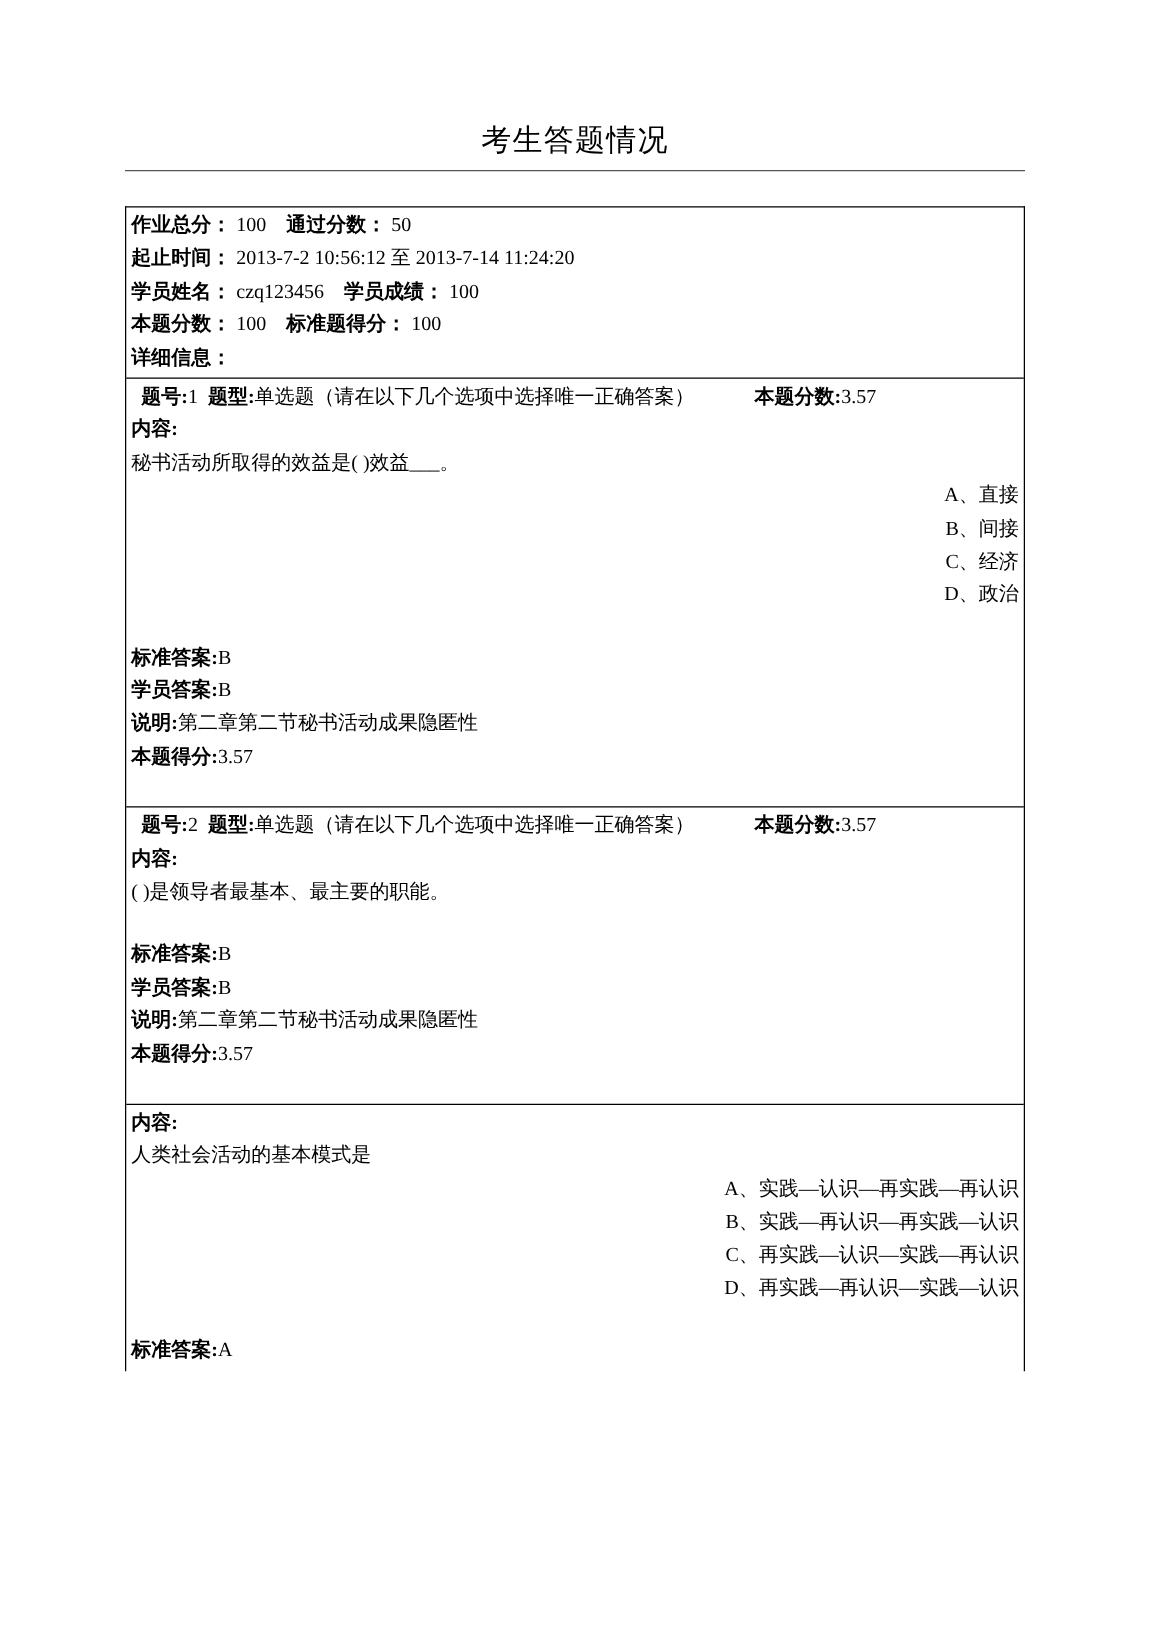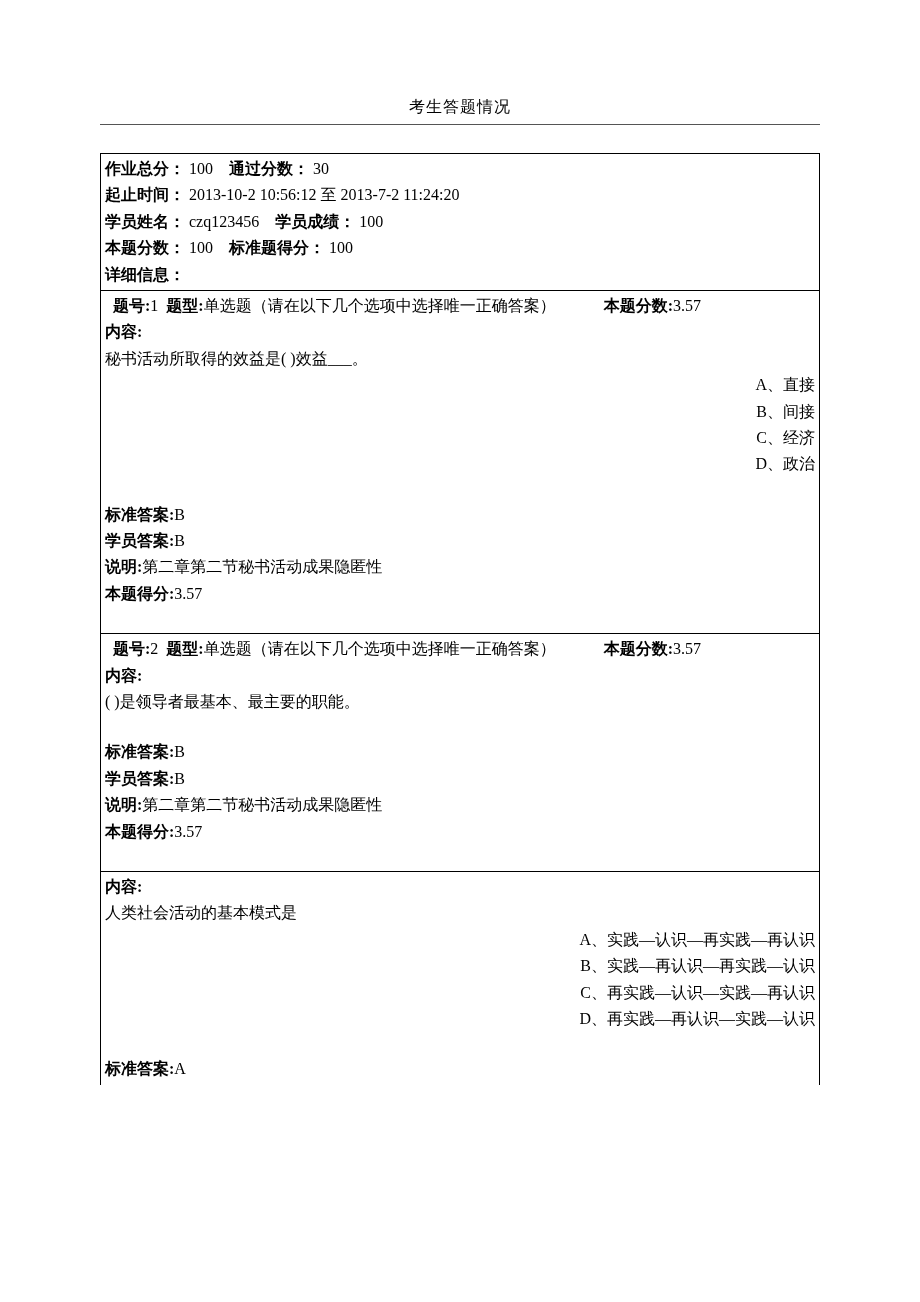--- a/index.html
+++ b/index.html
@@ -7,21 +7,21 @@
       background: #ffffff;
       font-family: "SimSun", "宋体", serif;
       font-size: 16px;
       color: #000;
       width: 920px;
       padding: 95px 100px 40px 100px;
       line-height: 1.5;
     }
     .title {
       text-align: center;
-      font-size: 16px;
+      font-size: 24px;
       margin-bottom: 5px;
       letter-spacing: 1px;
     }
     .hr-divider {
       border: none;
       border-top: 1px solid #555;
       margin: 0 0 28px 0;
     }
     .main-box {
       border: 1.5px solid #000;
@@ -65,25 +65,25 @@
 <hr class="hr-divider">
 
 <div class="main-box">
 
   <div class="header-block">
     <div class="header-row">
       <span class="lbl">作业总分：</span>
       <span class="val">100</span>
       <span class="sp">&nbsp;&nbsp;</span>
       <span class="lbl">通过分数：</span>
-      <span class="val">30</span>
+      <span class="val">50</span>
     </div>
     <div class="header-row">
       <span class="lbl">起止时间：</span>
-      <span class="val">2013-10-2 10:56:12 至 2013-7-2 11:24:20</span>
+      <span class="val">2013-7-2 10:56:12 至 2013-7-14 11:24:20</span>
     </div>
     <div class="header-row">
       <span class="lbl">学员姓名：</span>
       <span class="val">czq123456</span>
       <span class="sp">&nbsp;&nbsp;</span>
       <span class="lbl">学员成绩：</span>
       <span class="val">100</span>
     </div>
     <div class="header-row">
       <span class="lbl bold">本题分数：</span>

